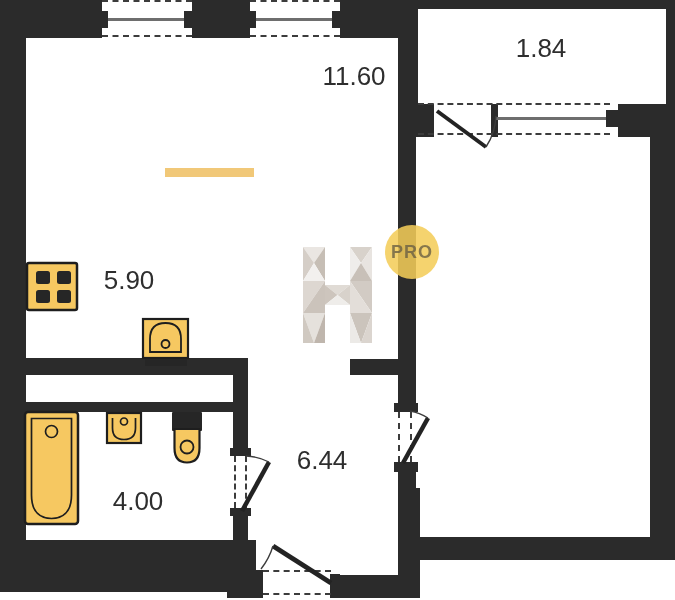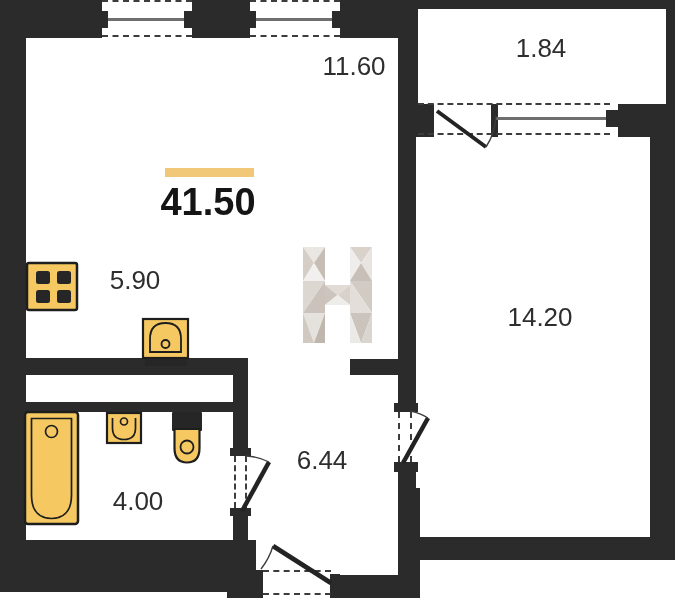--- a/index.html
+++ b/index.html
@@ -152,23 +152,24 @@
     <polygon points="47,0 69,0 58,16" fill="#d8d2cb"></polygon>
       <polygon points="69,0 69,34 58,16" fill="#e8e4e0"></polygon>
     <polygon points="47,0 47,34 58,16" fill="#efedeb"></polygon>
       <polygon points="47,34 58,16 69,34" fill="#c8c0b8"></polygon>
     <polygon points="47,34 69,34 69,66" fill="#d2cbc4"></polygon>
       <polygon points="47,34 47,66 69,66" fill="#e3ded9"></polygon>
     <polygon points="47,66 69,66 58,96" fill="#cbc4bc"></polygon>
       <polygon points="69,66 69,96 58,96" fill="#dbd5cf"></polygon>
     <polygon points="47,66 58,96 47,96" fill="#eceae7"></polygon>
   </svg>
+  <div id="badge">
+    <span>PRO</span>
+  </div>
 
   <div class="bar" style="left:165px;top:168px;width:89px;height:9px"></div>
-  <div class="lbl total" style="left:208px;top:202px">41.50</div>
-  <div class="lbl" style="left:354px;top:66px">11.60</div>
+  <div class="lbl" style="left:354px;top:76px">11.60</div>
   <div class="lbl" style="left:541px;top:48px">1.84</div>
-  <div class="lbl" style="left:135px;top:280px">5.90</div>
-  <div class="lbl" style="left:540px;top:317px">14.20</div>
+  <div class="lbl" style="left:129px;top:280px">5.90</div>
   <div class="lbl" style="left:138px;top:501px">4.00</div>
   <div class="lbl" style="left:322px;top:460px">6.44</div>
 
 </div>
 
 </body></html>

